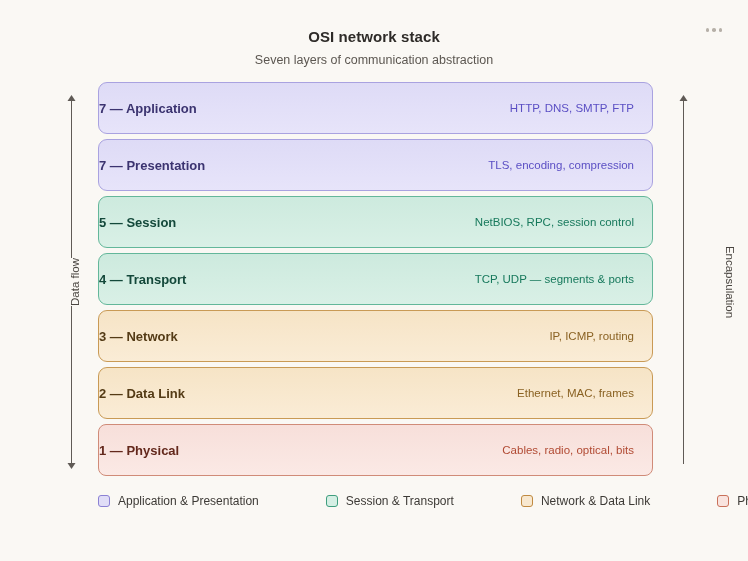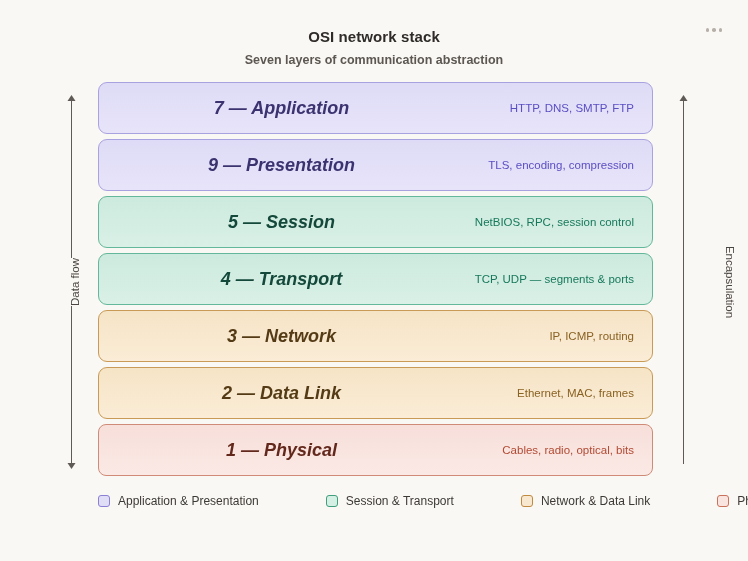--- a/index.html
+++ b/index.html
@@ -45,21 +45,20 @@
     letter-spacing: 0.1px;
   }
   .subtitle {
     position: absolute;
     top: 53px;
     left: 0;
     width: 748px;
     text-align: center;
     font-size: 12.5px;
     color: #5c5751;
-    font-weight: bold;
   }
 
   
   .kebab {
     position: absolute;
     top: 24px;
     right: 22px;
     display: flex;
     gap: 3px;
     align-items: center;
@@ -88,24 +87,23 @@
     border-radius: 9px;
     border: 1px solid;
     display: flex;
     align-items: center;
     box-sizing: border-box;
   }
   .layer-name {
     position: absolute;
     left: 0;
     width: 365px;
-    text-align: center;
-    font-size: 18px;
+    text-align: left;
+    font-size: 13px;
     font-weight: bold;
-    font-style: italic;
   }
   .layer-detail {
     position: absolute;
     right: 18px;
     font-size: 11.5px;
     text-align: right;
   }
 
   
   .fam-purple {
@@ -241,21 +239,21 @@
     <div class="arrowhead up"></div>
     <div class="axis-label right">Encapsulation</div>
   </div>
 
   <div id="stack">
       <div class="layer fam-purple">
         <div class="layer-name">7 — Application</div>
         <div class="layer-detail">HTTP, DNS, SMTP, FTP</div>
       </div>
       <div class="layer fam-purple">
-        <div class="layer-name">9 — Presentation</div>
+        <div class="layer-name">7 — Presentation</div>
         <div class="layer-detail">TLS, encoding, compression</div>
       </div>
       <div class="layer fam-teal">
         <div class="layer-name">5 — Session</div>
         <div class="layer-detail">NetBIOS, RPC, session control</div>
       </div>
       <div class="layer fam-teal">
         <div class="layer-name">4 — Transport</div>
         <div class="layer-detail">TCP, UDP — segments &amp; ports</div>
       </div>

